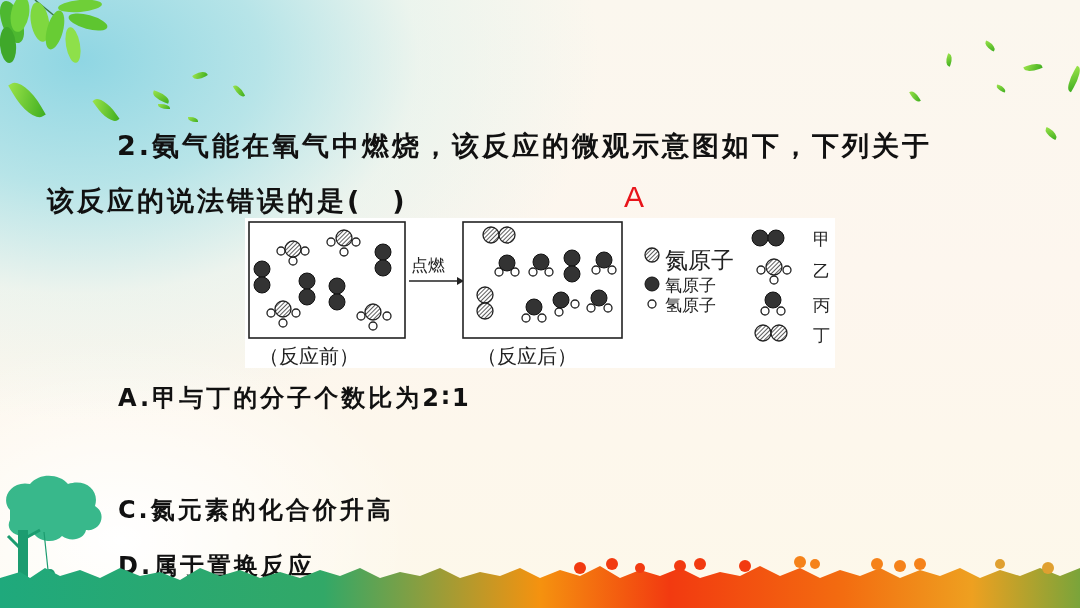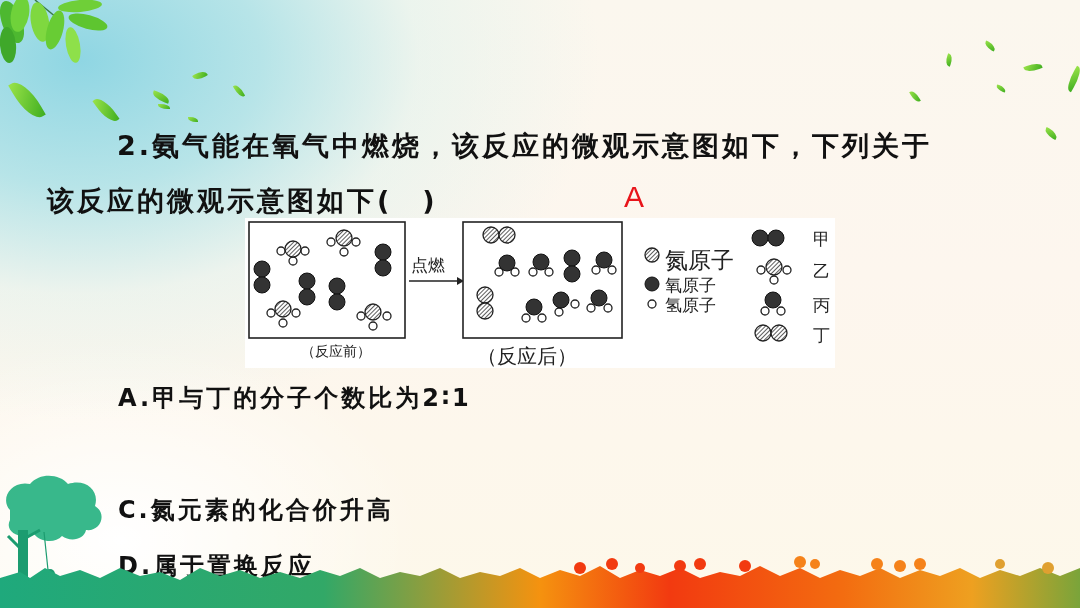--- a/index.html
+++ b/index.html
@@ -54,21 +54,21 @@
 
   <div class="leaf" style="left:912px;top:90px;width:6px;height:13px;transform:rotate(-30deg);"></div>
   <div class="leaf" style="left:946px;top:54px;width:6px;height:12px;transform:rotate(20deg);"></div>
   <div class="leaf" style="left:984px;top:43px;width:12px;height:6px;transform:rotate(30deg);"></div>
   <div class="leaf" style="left:1024px;top:64px;width:18px;height:7px;transform:rotate(-20deg);"></div>
   <div class="leaf" style="left:996px;top:86px;width:10px;height:5px;transform:rotate(20deg);"></div>
   <div class="leaf" style="left:1070px;top:66px;width:8px;height:26px;transform:rotate(30deg);"></div>
   <div class="leaf" style="left:1044px;top:130px;width:14px;height:7px;transform:rotate(30deg);"></div>
 
   <div class="q-line" style="left:117px;top:128px;">2.氨气能在氧气中燃烧，该反应的微观示意图如下，下列关于</div>
-  <div class="q-line" style="left:47px;top:183px;">该反应的微观示意图如下(　)</div>
+  <div class="q-line" style="left:47px;top:183px;">该反应的说法错误的是(　)</div>
   <div class="answer">A</div>
 
   <div class="figure">
     <svg width="590" height="150" viewBox="0 0 590 150">
       <defs>
         <pattern id="hatch" patternUnits="userSpaceOnUse" width="3" height="3" patternTransform="rotate(45)">
           <rect width="3" height="3" fill="#ffffff"></rect>
           <line x1="0" y1="0" x2="0" y2="3" stroke="#333" stroke-width="1.6"></line>
         </pattern>
       </defs>
@@ -172,21 +172,21 @@
       <g>
         <circle cx="520" cy="93" r="4" fill="#fff" stroke="#222" stroke-width="1.3"></circle>
         <circle cx="536" cy="93" r="4" fill="#fff" stroke="#222" stroke-width="1.3"></circle>
         <circle cx="528" cy="82" r="8" fill="#333" stroke="#111"></circle>
       </g>
       <circle cx="518" cy="115" r="8" fill="url(#hatch)" stroke="#222" stroke-width="1.3"></circle>
       <circle cx="534" cy="115" r="8" fill="url(#hatch)" stroke="#222" stroke-width="1.3"></circle>
     </svg>
 
     <div style="position:absolute;left:166px;top:36px;font-size:17px;color:#222;font-family:'DejaVu Serif',serif;">点燃</div>
-    <div style="position:absolute;left:14px;top:125px;font-size:14px;color:#222;font-family:'DejaVu Serif',serif;margin-left:42px;">（反应前）</div>
+    <div style="position:absolute;left:14px;top:125px;font-size:20px;color:#222;font-family:'DejaVu Serif',serif;">（反应前）</div>
     <div style="position:absolute;left:232px;top:125px;font-size:20px;color:#222;font-family:'DejaVu Serif',serif;">（反应后）</div>
 
     <div style="position:absolute;left:420px;top:27px;font-size:23px;color:#222;font-family:'DejaVu Serif',serif;">氮原子</div>
     <div style="position:absolute;left:420px;top:56px;font-size:17px;color:#222;font-family:'DejaVu Serif',serif;">氧原子</div>
     <div style="position:absolute;left:420px;top:76px;font-size:17px;color:#222;font-family:'DejaVu Serif',serif;">氢原子</div>
 
     <div style="position:absolute;left:568px;top:10px;font-size:17px;color:#222;font-family:'DejaVu Serif',serif;">甲</div>
     <div style="position:absolute;left:568px;top:42px;font-size:17px;color:#222;font-family:'DejaVu Serif',serif;">乙</div>
     <div style="position:absolute;left:568px;top:76px;font-size:17px;color:#222;font-family:'DejaVu Serif',serif;">丙</div>
     <div style="position:absolute;left:568px;top:106px;font-size:17px;color:#222;font-family:'DejaVu Serif',serif;">丁</div>

